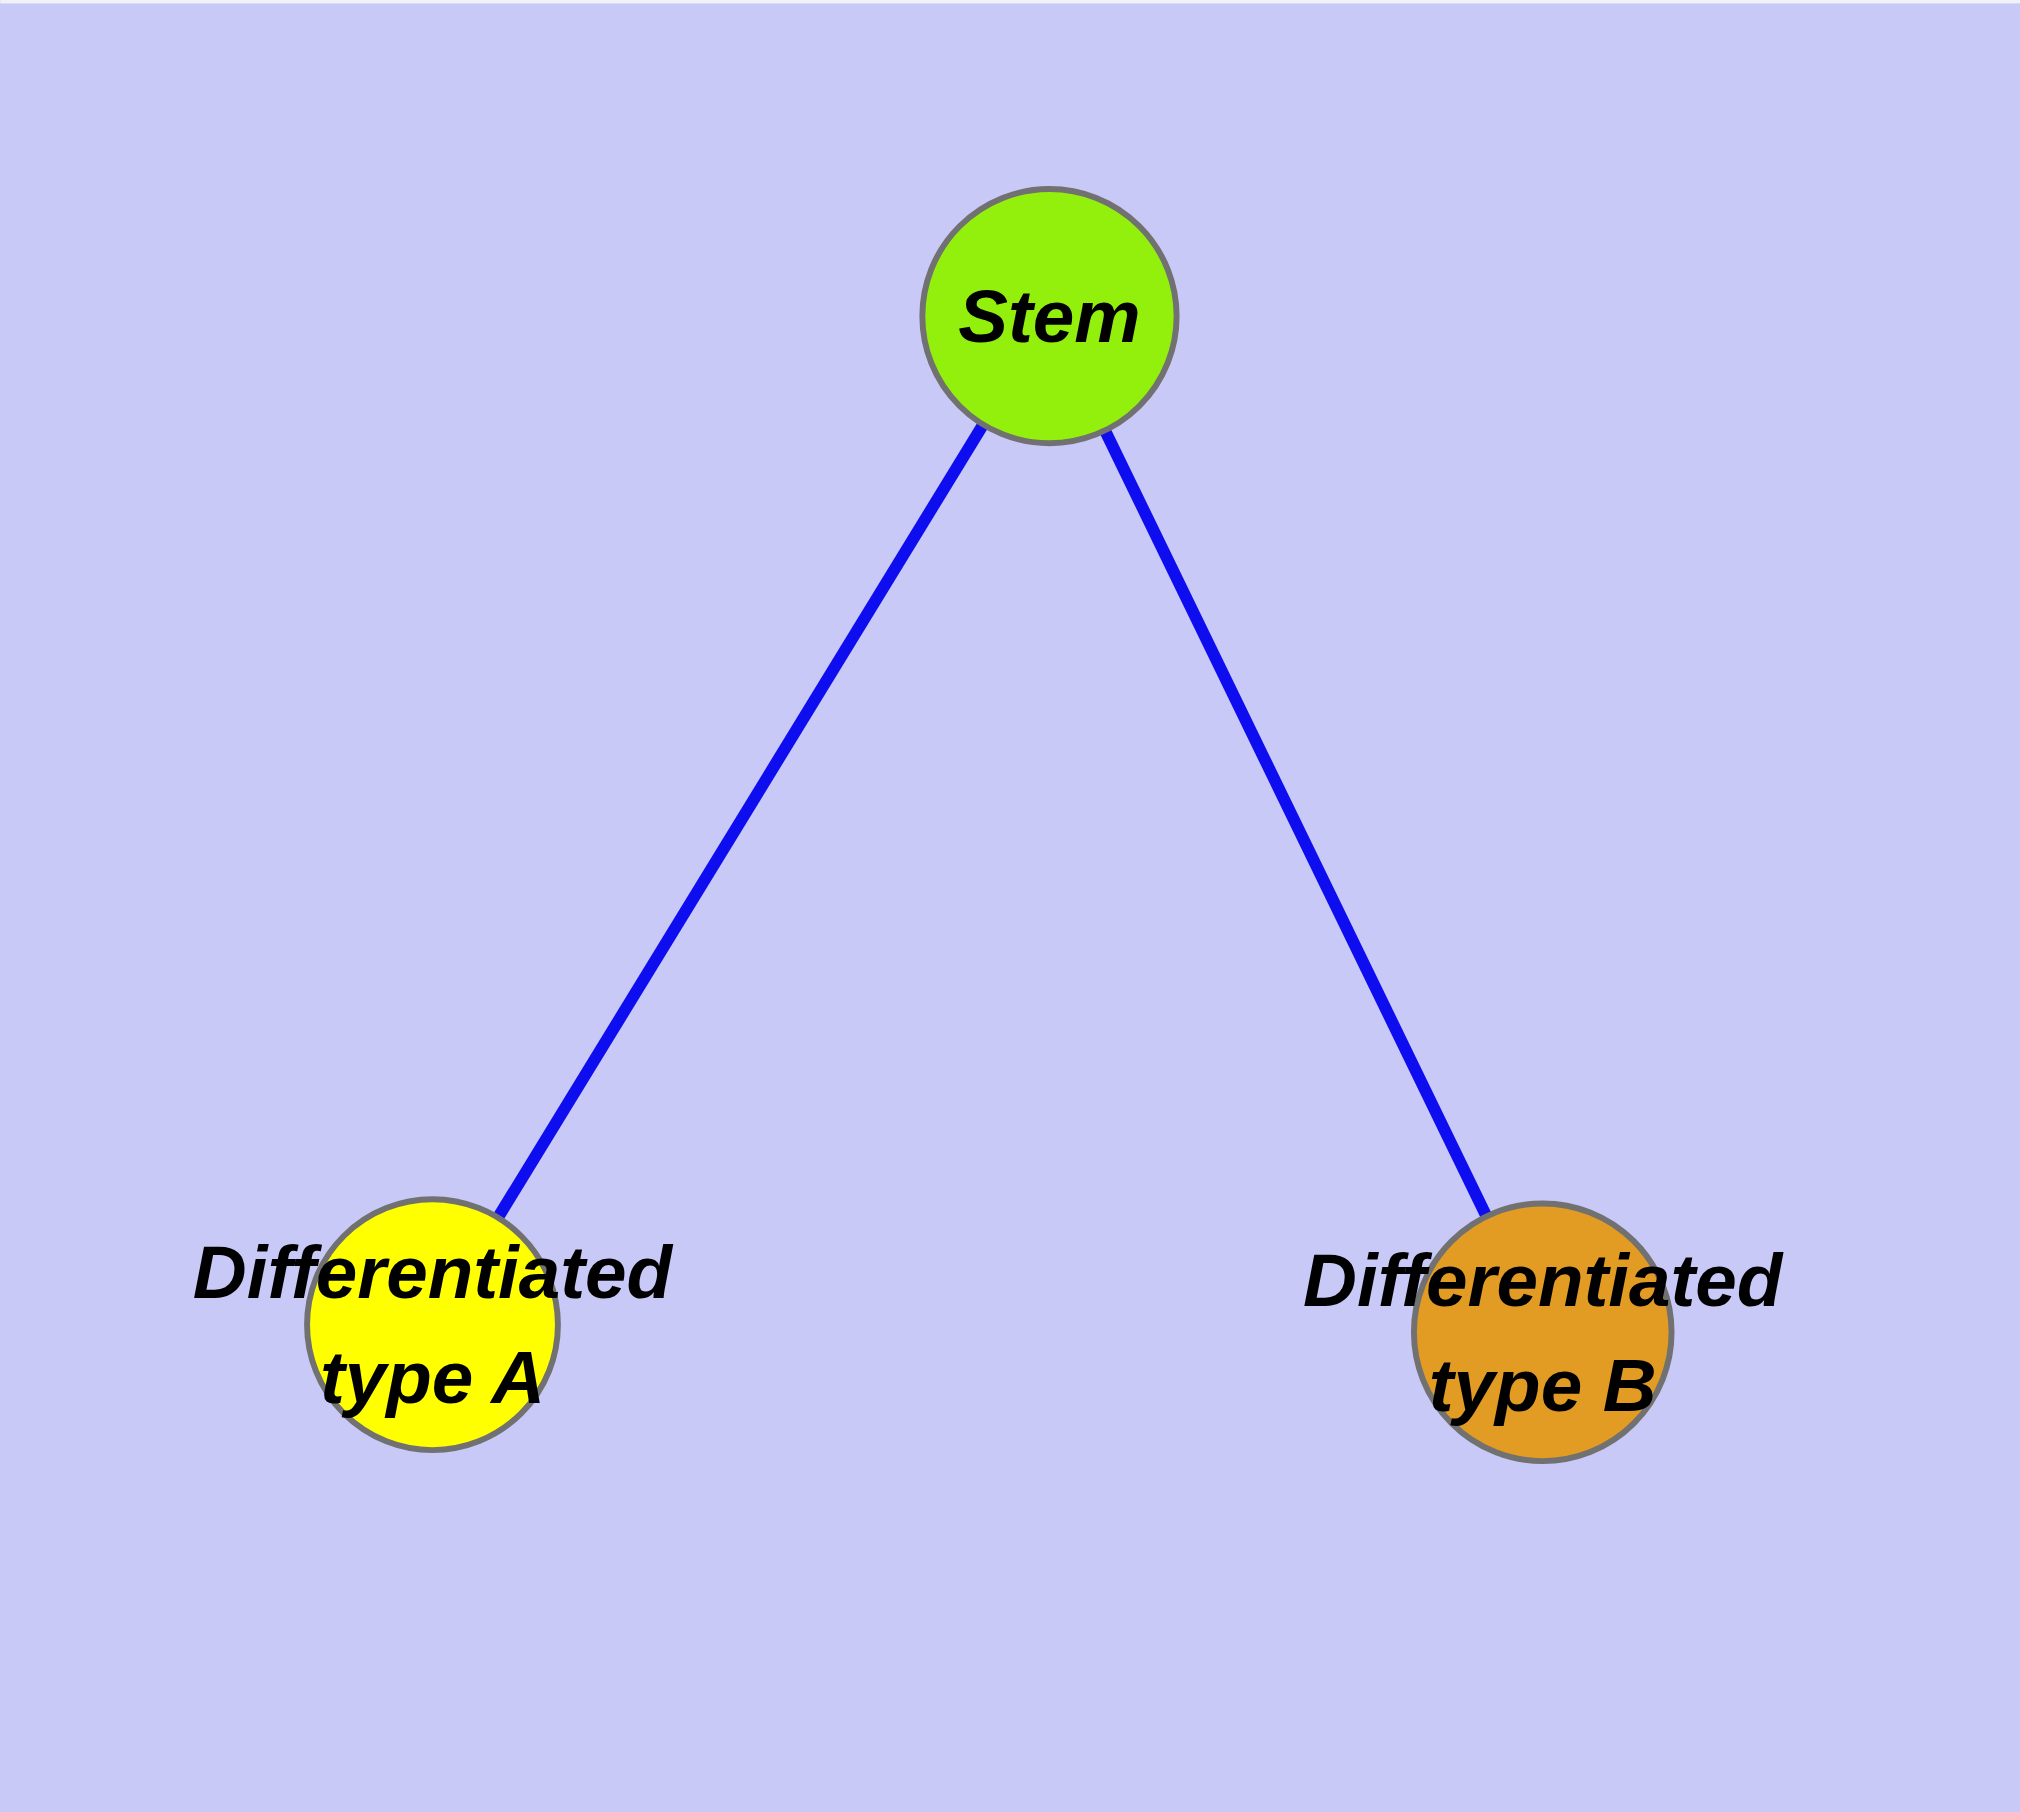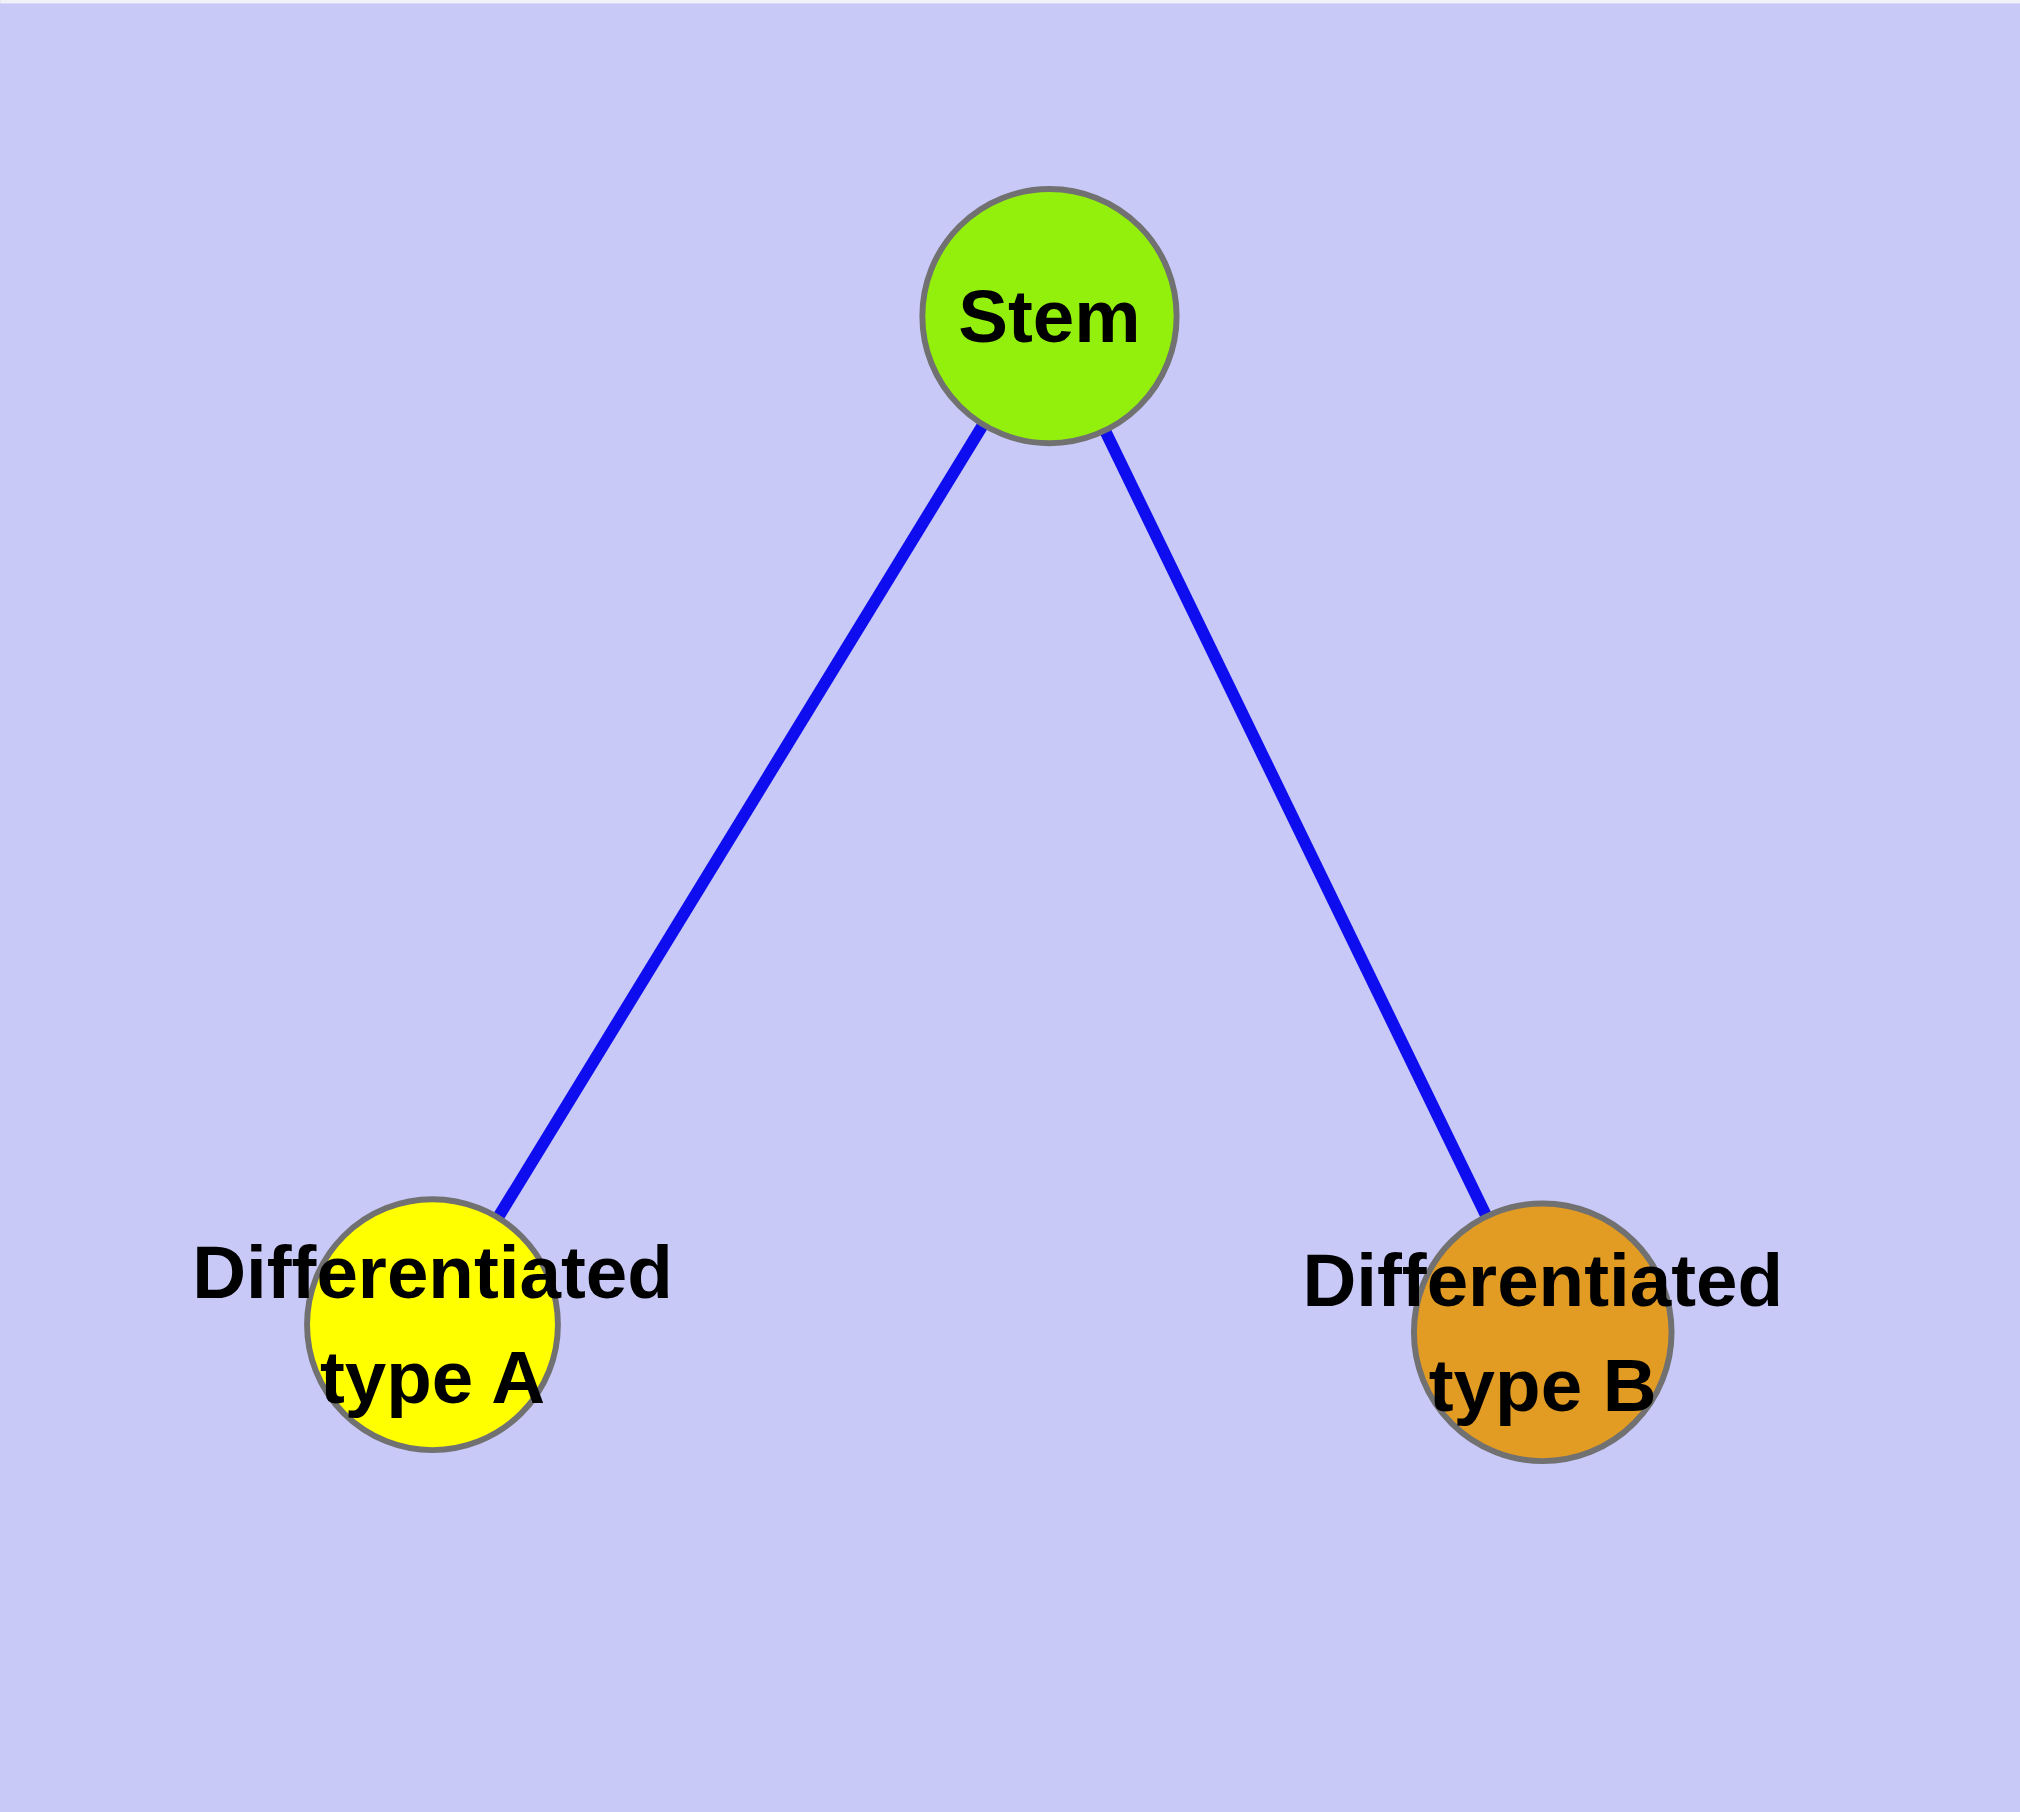--- a/index.html
+++ b/index.html
@@ -13,20 +13,21 @@
     overflow: hidden;
     background: #C9C9F8;
     font-family: "Liberation Sans", sans-serif;
   }
   .diagram-wrap {
     position: absolute;
     top: 0;
     left: 0;
     width: 2021px;
     height: 1812px;
+    font-style: italic;
   }
   svg.diagram {
     display: block;
     width: 2021px;
     height: 1812px;
   }
   .edge {
     stroke-width: 14px;
     fill: none;
     stroke-linecap: butt;

